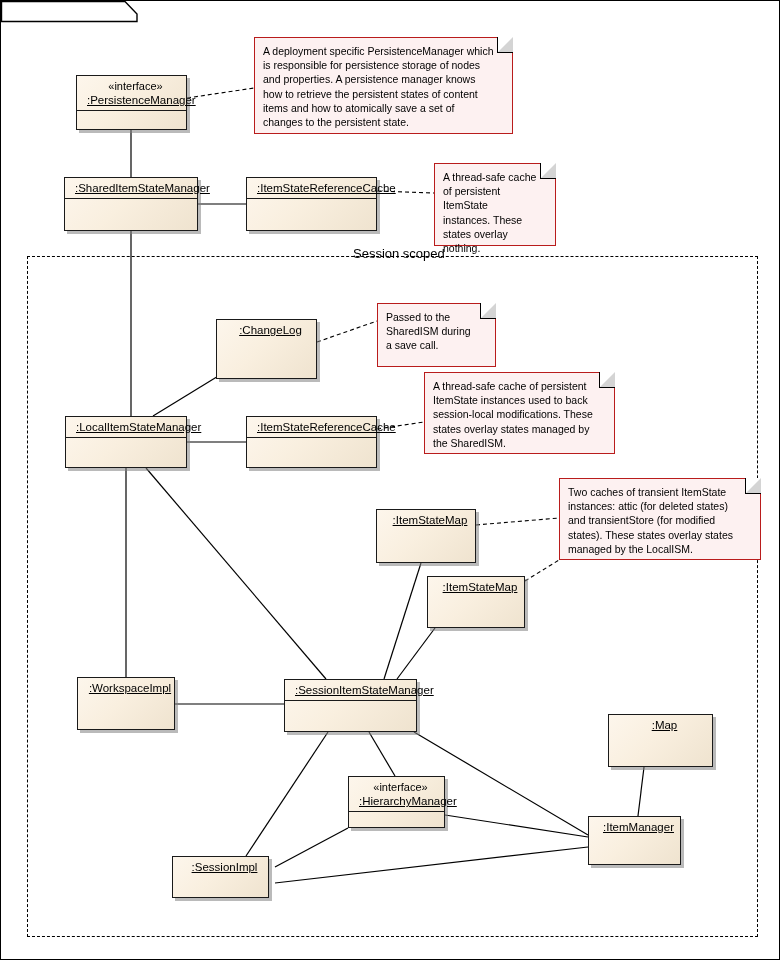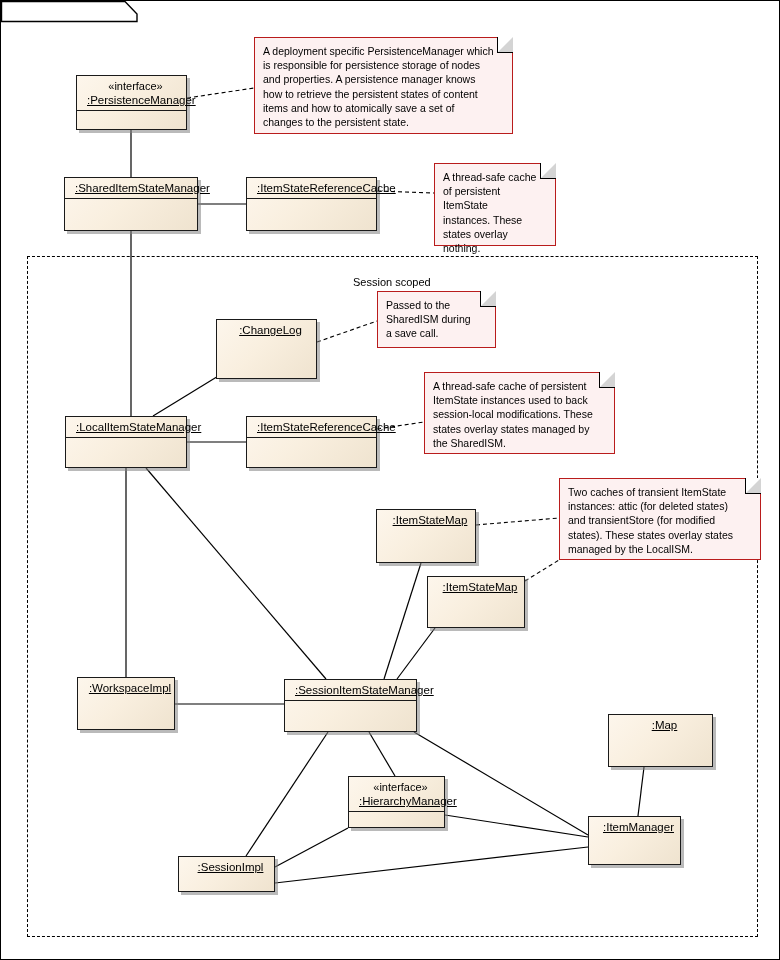--- a/index.html
+++ b/index.html
@@ -16,21 +16,21 @@
   #frame-tab .tab-label{
     position:absolute;left:11px;top:3px;font-size:11.5px;color:#000;
     letter-spacing:.2px;white-space:nowrap;
   }
   
   #session-frame{
     position:absolute;left:26px;top:255px;width:731px;height:681px;
     border:1.6px dashed #000;box-sizing:border-box;
   }
   #session-label{
-    position:absolute;left:352px;top:275px;font-size:11px;color:#000;
+    position:absolute;left:352px;top:245px;font-size:13px;color:#000;
     white-space:nowrap;
   }
   
   .node{
     position:absolute;box-sizing:border-box;border:1px solid #1a1a1a;
     background:linear-gradient(135deg,#fdf6ec 0%,#f9efdf 45%,#efe3cf 100%);
     box-shadow:3px 3px 0 rgba(130,130,130,.55);
     z-index:6;
   }
   .node .hdr{
@@ -137,36 +137,36 @@
       </div>
       <div class="node" style="left: 607px; top: 713px; width: 105px; height: 53px;">
         <div class="hdr"><span class="nm">:Map</span></div>
       </div>
       <div class="node sep" style="left: 347px; top: 775px; width: 97px; height: 52px;">
         <div class="hdr"><span class="stereo">«interface»</span><span class="nm">:HierarchyManager</span></div>
       </div>
       <div class="node" style="left: 587px; top: 815px; width: 93px; height: 49px;">
         <div class="hdr"><span class="nm">:ItemManager</span></div>
       </div>
-      <div class="node" style="left: 177px; top: 855px; width: 97px; height: 36px; text-decoration: underline;">
+      <div class="node" style="left: 171px; top: 855px; width: 97px; height: 42px; text-decoration: underline;">
         <div class="hdr"><span class="nm">:SessionImpl</span></div>
       </div>
     </div>
   <div id="notes-layer">
       <div class="note f1" style="left: 253px; top: 36px; width: 259px; height: 97px;">
         <div class="foldmask"></div>
         <div class="fold"></div>
         <span class="ntxt">A deployment specific PersistenceManager which is responsible for persistence storage of nodes and properties. A persistence manager knows how to retrieve the persistent states of content items and how to atomically save a set of changes to the persistent state.</span>
       </div>
       <div class="note f1" style="left: 433px; top: 162px; width: 122px; height: 83px;">
         <div class="foldmask"></div>
         <div class="fold"></div>
         <span class="ntxt">A thread-safe cache of persistent ItemState instances. These states overlay nothing.</span>
       </div>
-      <div class="note f1" style="left: 376px; top: 290px; width: 119px; height: 57px;">
+      <div class="note f1" style="left: 376px; top: 302px; width: 119px; height: 64px;">
         <div class="foldmask"></div>
         <div class="fold"></div>
         <span class="ntxt">Passed to the SharedISM during a save call.</span>
       </div>
       <div class="note f1" style="left: 423px; top: 371px; width: 191px; height: 82px;">
         <div class="foldmask"></div>
         <div class="fold"></div>
         <span class="ntxt">A thread-safe cache of persistent ItemState instances used to back session-local modifications. These states overlay states managed by the SharedISM.</span>
       </div>
       <div class="note f1" style="left: 558px; top: 477px; width: 202px; height: 82px;">

